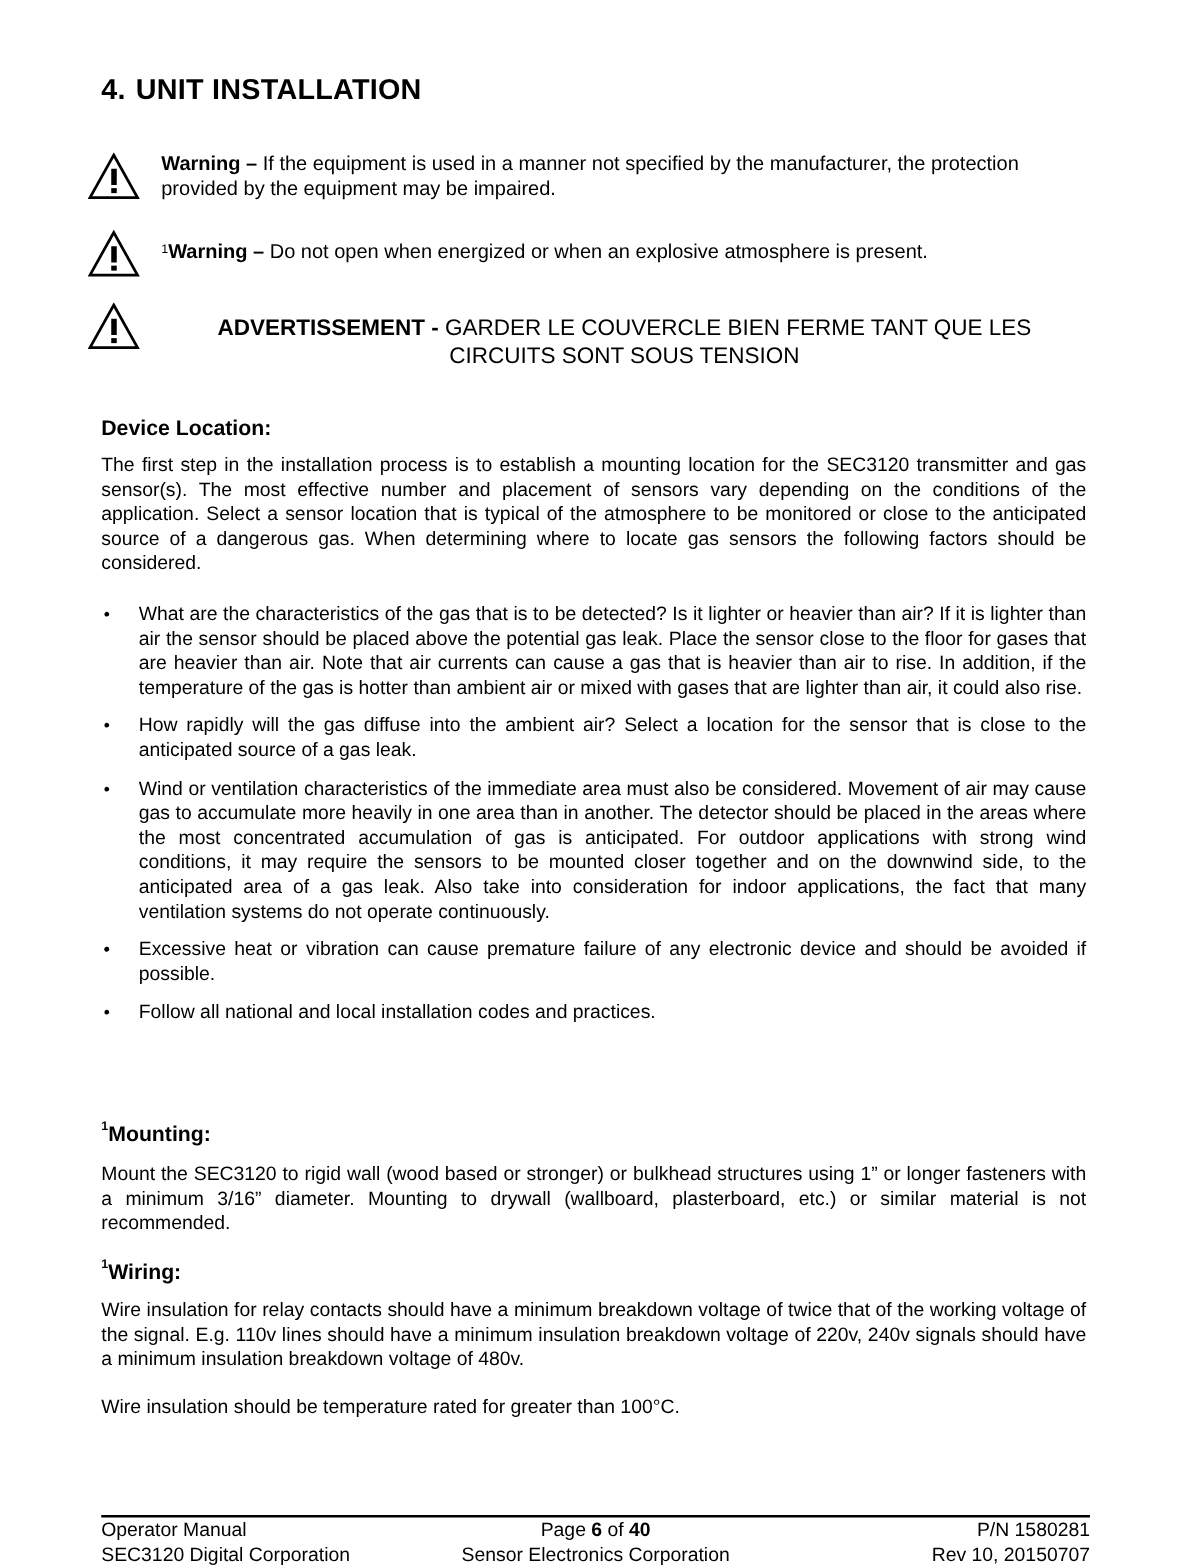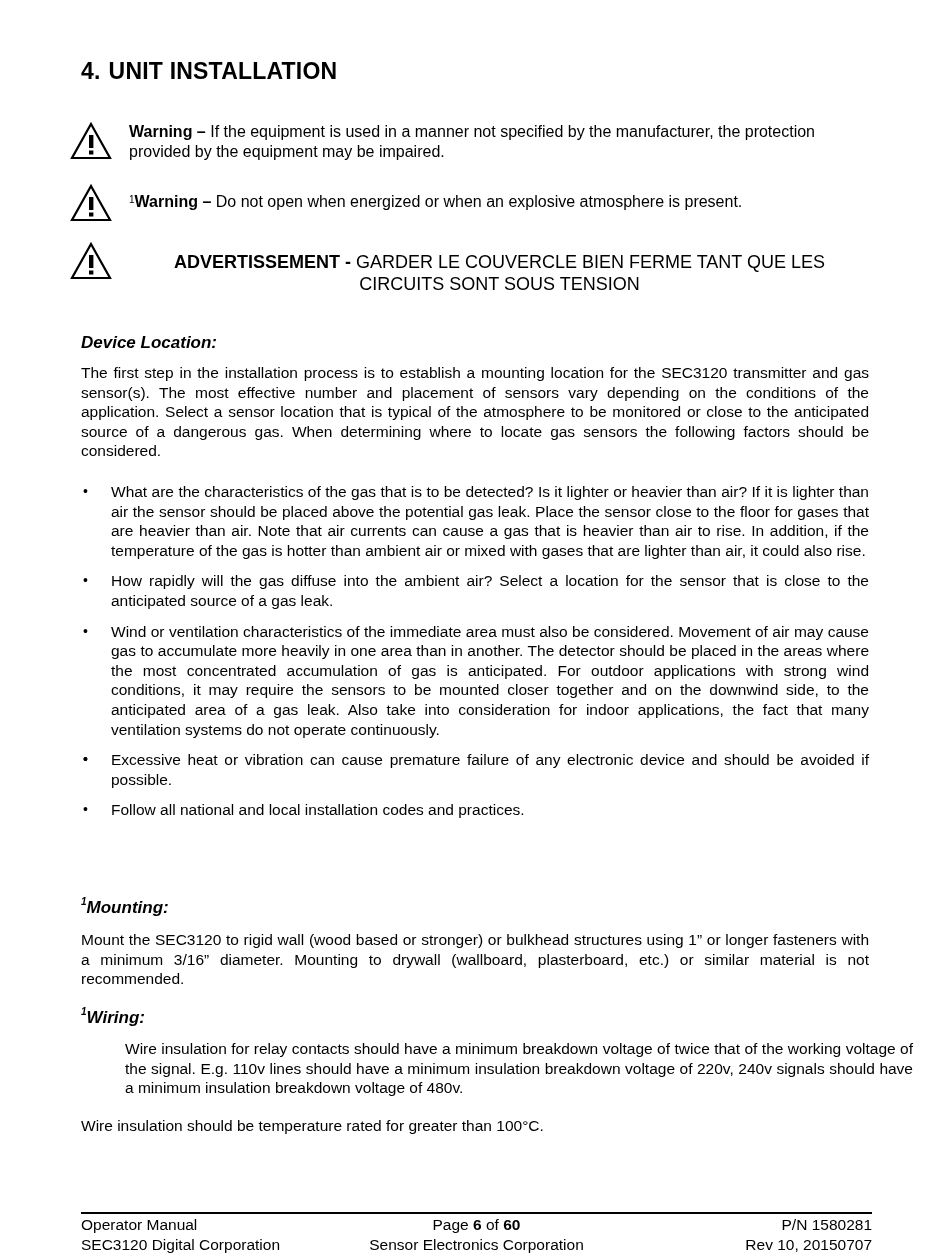--- a/index.html
+++ b/index.html
@@ -16,21 +16,21 @@
     position: absolute; left: 70px; width: 800px;
     font-size: 16px; line-height: 20px;
   }
   .warn .icon { position: absolute; left: 0; top: 0; width: 42px; height: 38px; }
   .warn .text { margin-left: 59px; }
   .warn .text b { font-weight: bold; }
   .warn.big { font-size: 18px; line-height: 22px; text-align: center; }
   sup { font-size: 10px; vertical-align: top; position: relative; top: -2px; }
   .h2 {
     position: absolute; left: 81px;
-    font-size: 17px; font-weight: bold; font-style: italic;
+    font-size: 17px; font-weight: bold;
   }
   .para {
     position: absolute; left: 81px; width: 788px;
     font-size: 15.5px; line-height: 19.6px; text-align: justify;
   }
   .bullets { position: absolute; left: 81px; top: 482px; width: 788px; margin: 0; padding: 0; list-style: none; }
   .bullets li {
     position: relative; padding-left: 30px;
     font-size: 15.5px; line-height: 19.6px; text-align: justify;
     margin-bottom: 11px;
@@ -102,27 +102,27 @@
 </ul>
 
 <div class="h2" style="top:898px;">
   <sup>1</sup><span>Mounting:</span>
 </div>
 <div class="para" style="top:930px;">Mount the SEC3120 to rigid wall (wood based or stronger) or bulkhead structures using 1” or longer fasteners with a minimum 3/16” diameter.  Mounting to drywall (wallboard, plasterboard, etc.) or similar material is not recommended.</div>
 
 <div class="h2" style="top:1008px;">
   <sup>1</sup><span>Wiring:</span>
 </div>
-<div class="para" style="top:1039px;margin-left:44px;">Wire insulation for relay contacts should have a minimum breakdown voltage of twice that of the working voltage of the signal.  E.g. 110v lines should have a minimum insulation breakdown voltage of 220v, 240v signals should have a minimum insulation breakdown voltage of 480v.</div>
+<div class="para" style="top:1039px;">Wire insulation for relay contacts should have a minimum breakdown voltage of twice that of the working voltage of the signal.  E.g. 110v lines should have a minimum insulation breakdown voltage of 220v, 240v signals should have a minimum insulation breakdown voltage of 480v.</div>
 <div class="para" style="top:1116px;">Wire insulation should be temperature rated for greater than 100°C.</div>
 
 <div class="footer">
   <div class="frow">
     <span>Operator Manual</span>
-    <span class="c"><span>Page </span><b>6</b><span> of </span><b>60</b></span>
+    <span class="c"><span>Page </span><b>6</b><span> of </span><b>40</b></span>
     <span class="r">P/N 1580281</span>
   </div>
   <div class="frow">
     <span>SEC3120 Digital Corporation</span>
     <span class="c">Sensor Electronics Corporation</span>
     <span class="r">Rev 10, 20150707</span>
   </div>
 </div>
 
 </body></html>

